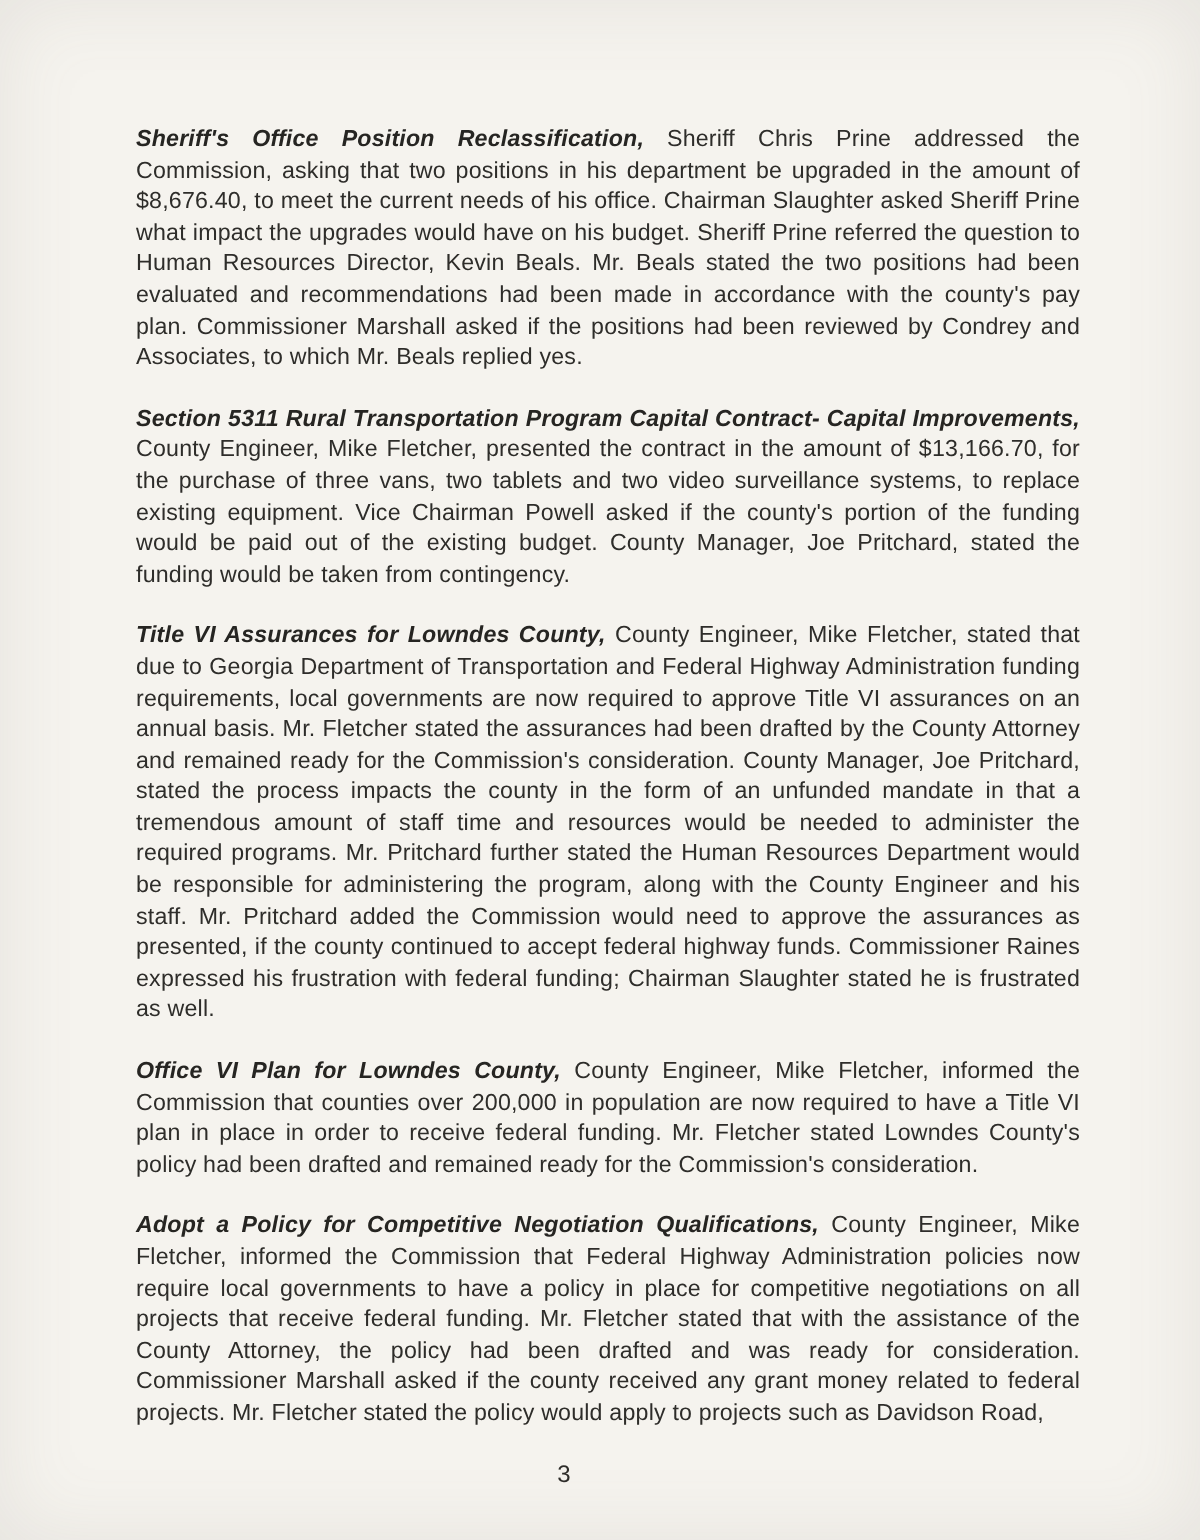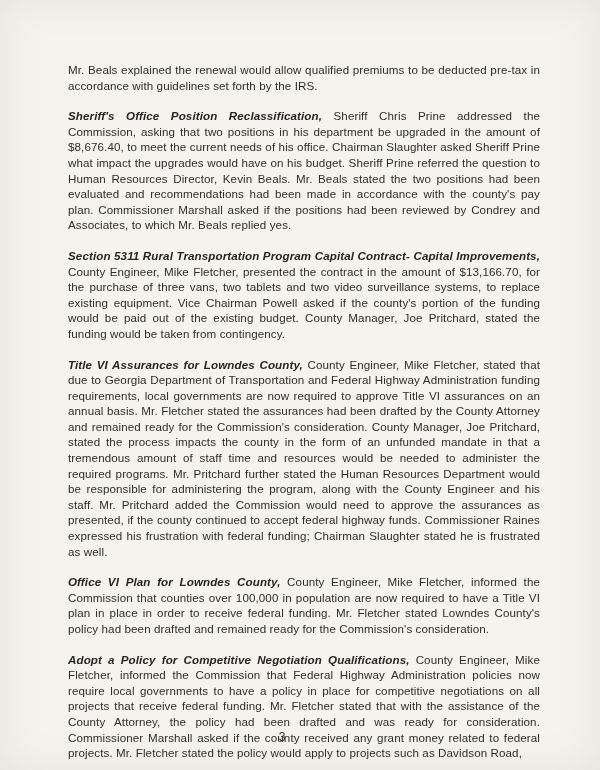--- a/index.html
+++ b/index.html
@@ -45,28 +45,27 @@
     font-size: 12px;
     color: #2e2d2a;
   }
 </style>
 </head>
 <body>
 
 <div class="page">
   <div class="content">
 
-    <p class="para"><strong></strong><span>Mr. Beals explained the renewal would allow qualified premiums to be deducted pre-tax in accordance with guidelines set forth by the IRS.</span></p>
 
     <p class="para"><strong>Sheriff's Office Position Reclassification,</strong><span> Sheriff Chris Prine addressed the Commission, asking that two positions in his department be upgraded in the amount of $8,676.40, to meet the current needs of his office.  Chairman Slaughter asked Sheriff Prine what impact the upgrades would have on his budget.  Sheriff Prine referred the question to Human Resources Director, Kevin Beals.  Mr. Beals stated the two positions had been evaluated and recommendations had been made in accordance with the county's pay plan.  Commissioner Marshall asked if the positions had been reviewed by Condrey and Associates, to which Mr. Beals replied yes.</span></p>
 
     <p class="para"><strong>Section 5311 Rural Transportation Program Capital Contract- Capital Improvements,</strong><span> County Engineer, Mike Fletcher, presented the contract in the amount of $13,166.70, for the purchase of three vans, two tablets and two video surveillance systems, to replace existing equipment.  Vice Chairman Powell asked if the county's portion of the funding would be paid out of the existing budget.  County Manager, Joe Pritchard, stated the funding would be taken from contingency.</span></p>
 
     <p class="para"><strong>Title VI Assurances for Lowndes County,</strong><span> County Engineer, Mike Fletcher, stated that due to Georgia Department of Transportation and Federal Highway Administration funding requirements, local governments are now required to approve Title VI assurances on an annual basis.  Mr. Fletcher stated the assurances had been drafted by the County Attorney and remained ready for the Commission's consideration.  County Manager, Joe Pritchard, stated the process impacts the county in the form of an unfunded mandate in that a tremendous amount of staff time and resources would be needed to administer the required programs.  Mr. Pritchard further stated the Human Resources Department would be responsible for administering the program, along with the County Engineer and his staff.  Mr. Pritchard added the Commission would need to approve the assurances as presented, if the county continued to accept federal highway funds.  Commissioner Raines expressed his frustration with federal funding; Chairman Slaughter stated he is frustrated as well.</span></p>
 
-    <p class="para"><strong>Office VI Plan for Lowndes County,</strong><span> County Engineer, Mike Fletcher, informed the Commission that counties over 100,000 in population are now required to have a Title VI plan in place in order to receive federal funding.  Mr. Fletcher stated Lowndes County's policy had been drafted and remained ready for the Commission's consideration.</span></p>
+    <p class="para"><strong>Office VI Plan for Lowndes County,</strong><span> County Engineer, Mike Fletcher, informed the Commission that counties over 200,000 in population are now required to have a Title VI plan in place in order to receive federal funding.  Mr. Fletcher stated Lowndes County's policy had been drafted and remained ready for the Commission's consideration.</span></p>
 
     <p class="para"><strong>Adopt a Policy for Competitive Negotiation Qualifications,</strong><span> County Engineer, Mike Fletcher, informed the Commission that Federal Highway Administration policies now require local governments to have a policy in place for competitive negotiations on all projects that receive federal funding.  Mr. Fletcher stated that with the assistance of the County Attorney, the policy had been drafted and was ready for consideration.  Commissioner Marshall asked if the county received any grant money related to federal projects.  Mr. Fletcher stated the policy would apply to projects such as Davidson Road,</span></p>
 
   </div>
 
   <div class="page-number">3</div>
 </div>
 
 </body></html>

